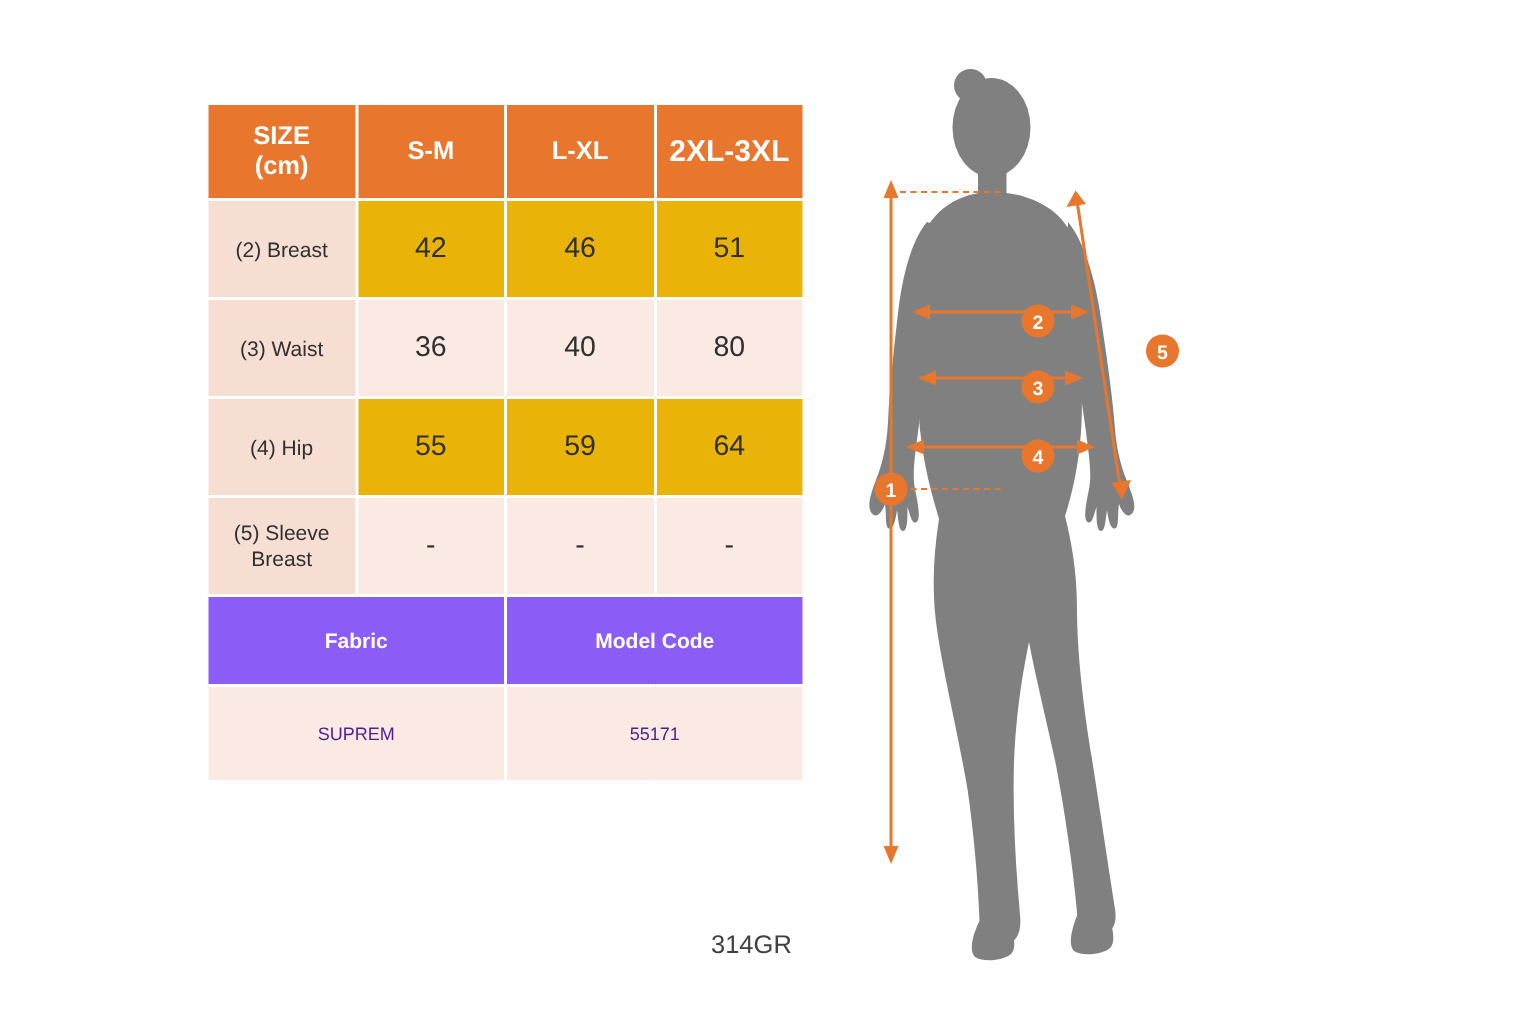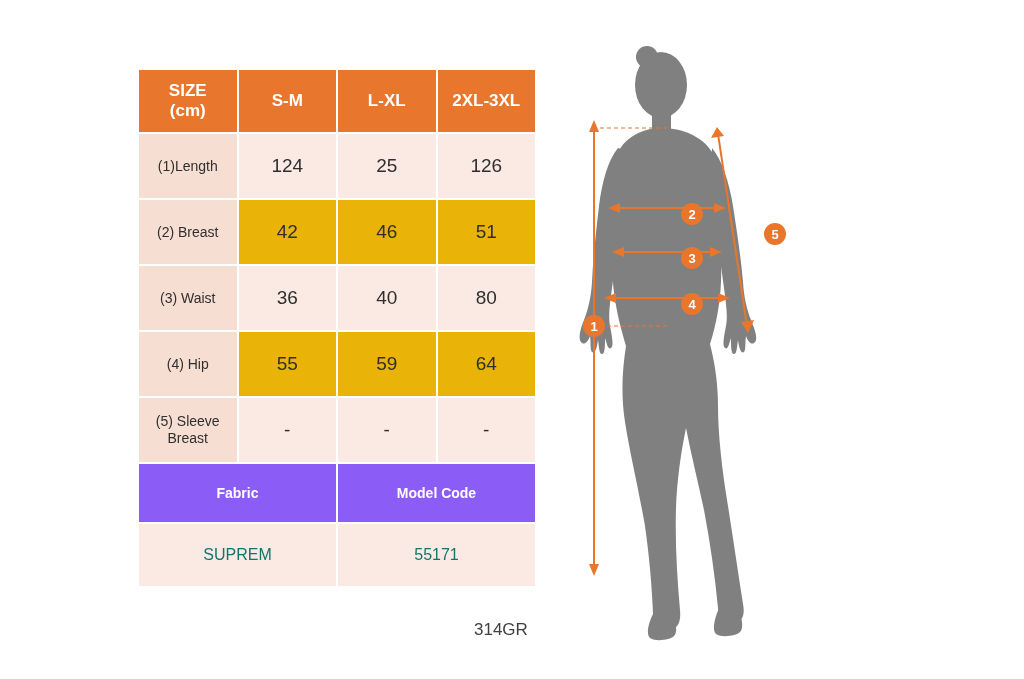--- a/index.html
+++ b/index.html
@@ -32,21 +32,21 @@
   }
   .hdr-cell {
     background: #e8762c;
     color: #ffffff;
     font-weight: bold;
     font-size: 17px;
     height: 62px;
     line-height: 1.15;
   }
   .hdr-cell.small {
-    font-size: 17px;
+    font-size: 20px;
   }
   .row-label {
     background: #f7ded3;
     color: #2f2f2f;
     font-size: 14px;
     height: 64px;
     width: 100px;
     line-height: 1.2;
   }
   .val-cell {
@@ -60,22 +60,22 @@
   }
   .footer-hdr {
     background: #8b5cf6;
     color: #ffffff;
     font-weight: bold;
     font-size: 14px;
     height: 58px;
   }
   .footer-val {
     background: #fbeae3;
-    color: #0f766e;
-    font-size: 16px;
+    color: #4c1d95;
+    font-size: 12px;
     height: 62px;
   }
   #model-code-note {
     position: absolute;
     left: 474px;
     top: 620px;
     font-size: 17px;
     color: #404040;
     font-weight: normal;
   }
@@ -116,26 +116,20 @@
       <tr>
     <th class="hdr-cell">
       <div>SIZE</div>
       <div>(cm)</div>
     </th>
     <th class="hdr-cell">S-M</th>
     <th class="hdr-cell">L-XL</th>
     <th class="hdr-cell small">2XL-3XL</th>
   </tr>
 
-  <tr>
-    <td class="row-label">(1)Length</td>
-    <td class="val-cell">124</td>
-    <td class="val-cell">25</td>
-    <td class="val-cell">126</td>
-  </tr>
 
   <tr>
     <td class="row-label">(2) Breast</td>
     <td class="val-cell alt">42</td>
     <td class="val-cell alt">46</td>
     <td class="val-cell alt">51</td>
   </tr>
 
   <tr>
     <td class="row-label">(3) Waist</td>

